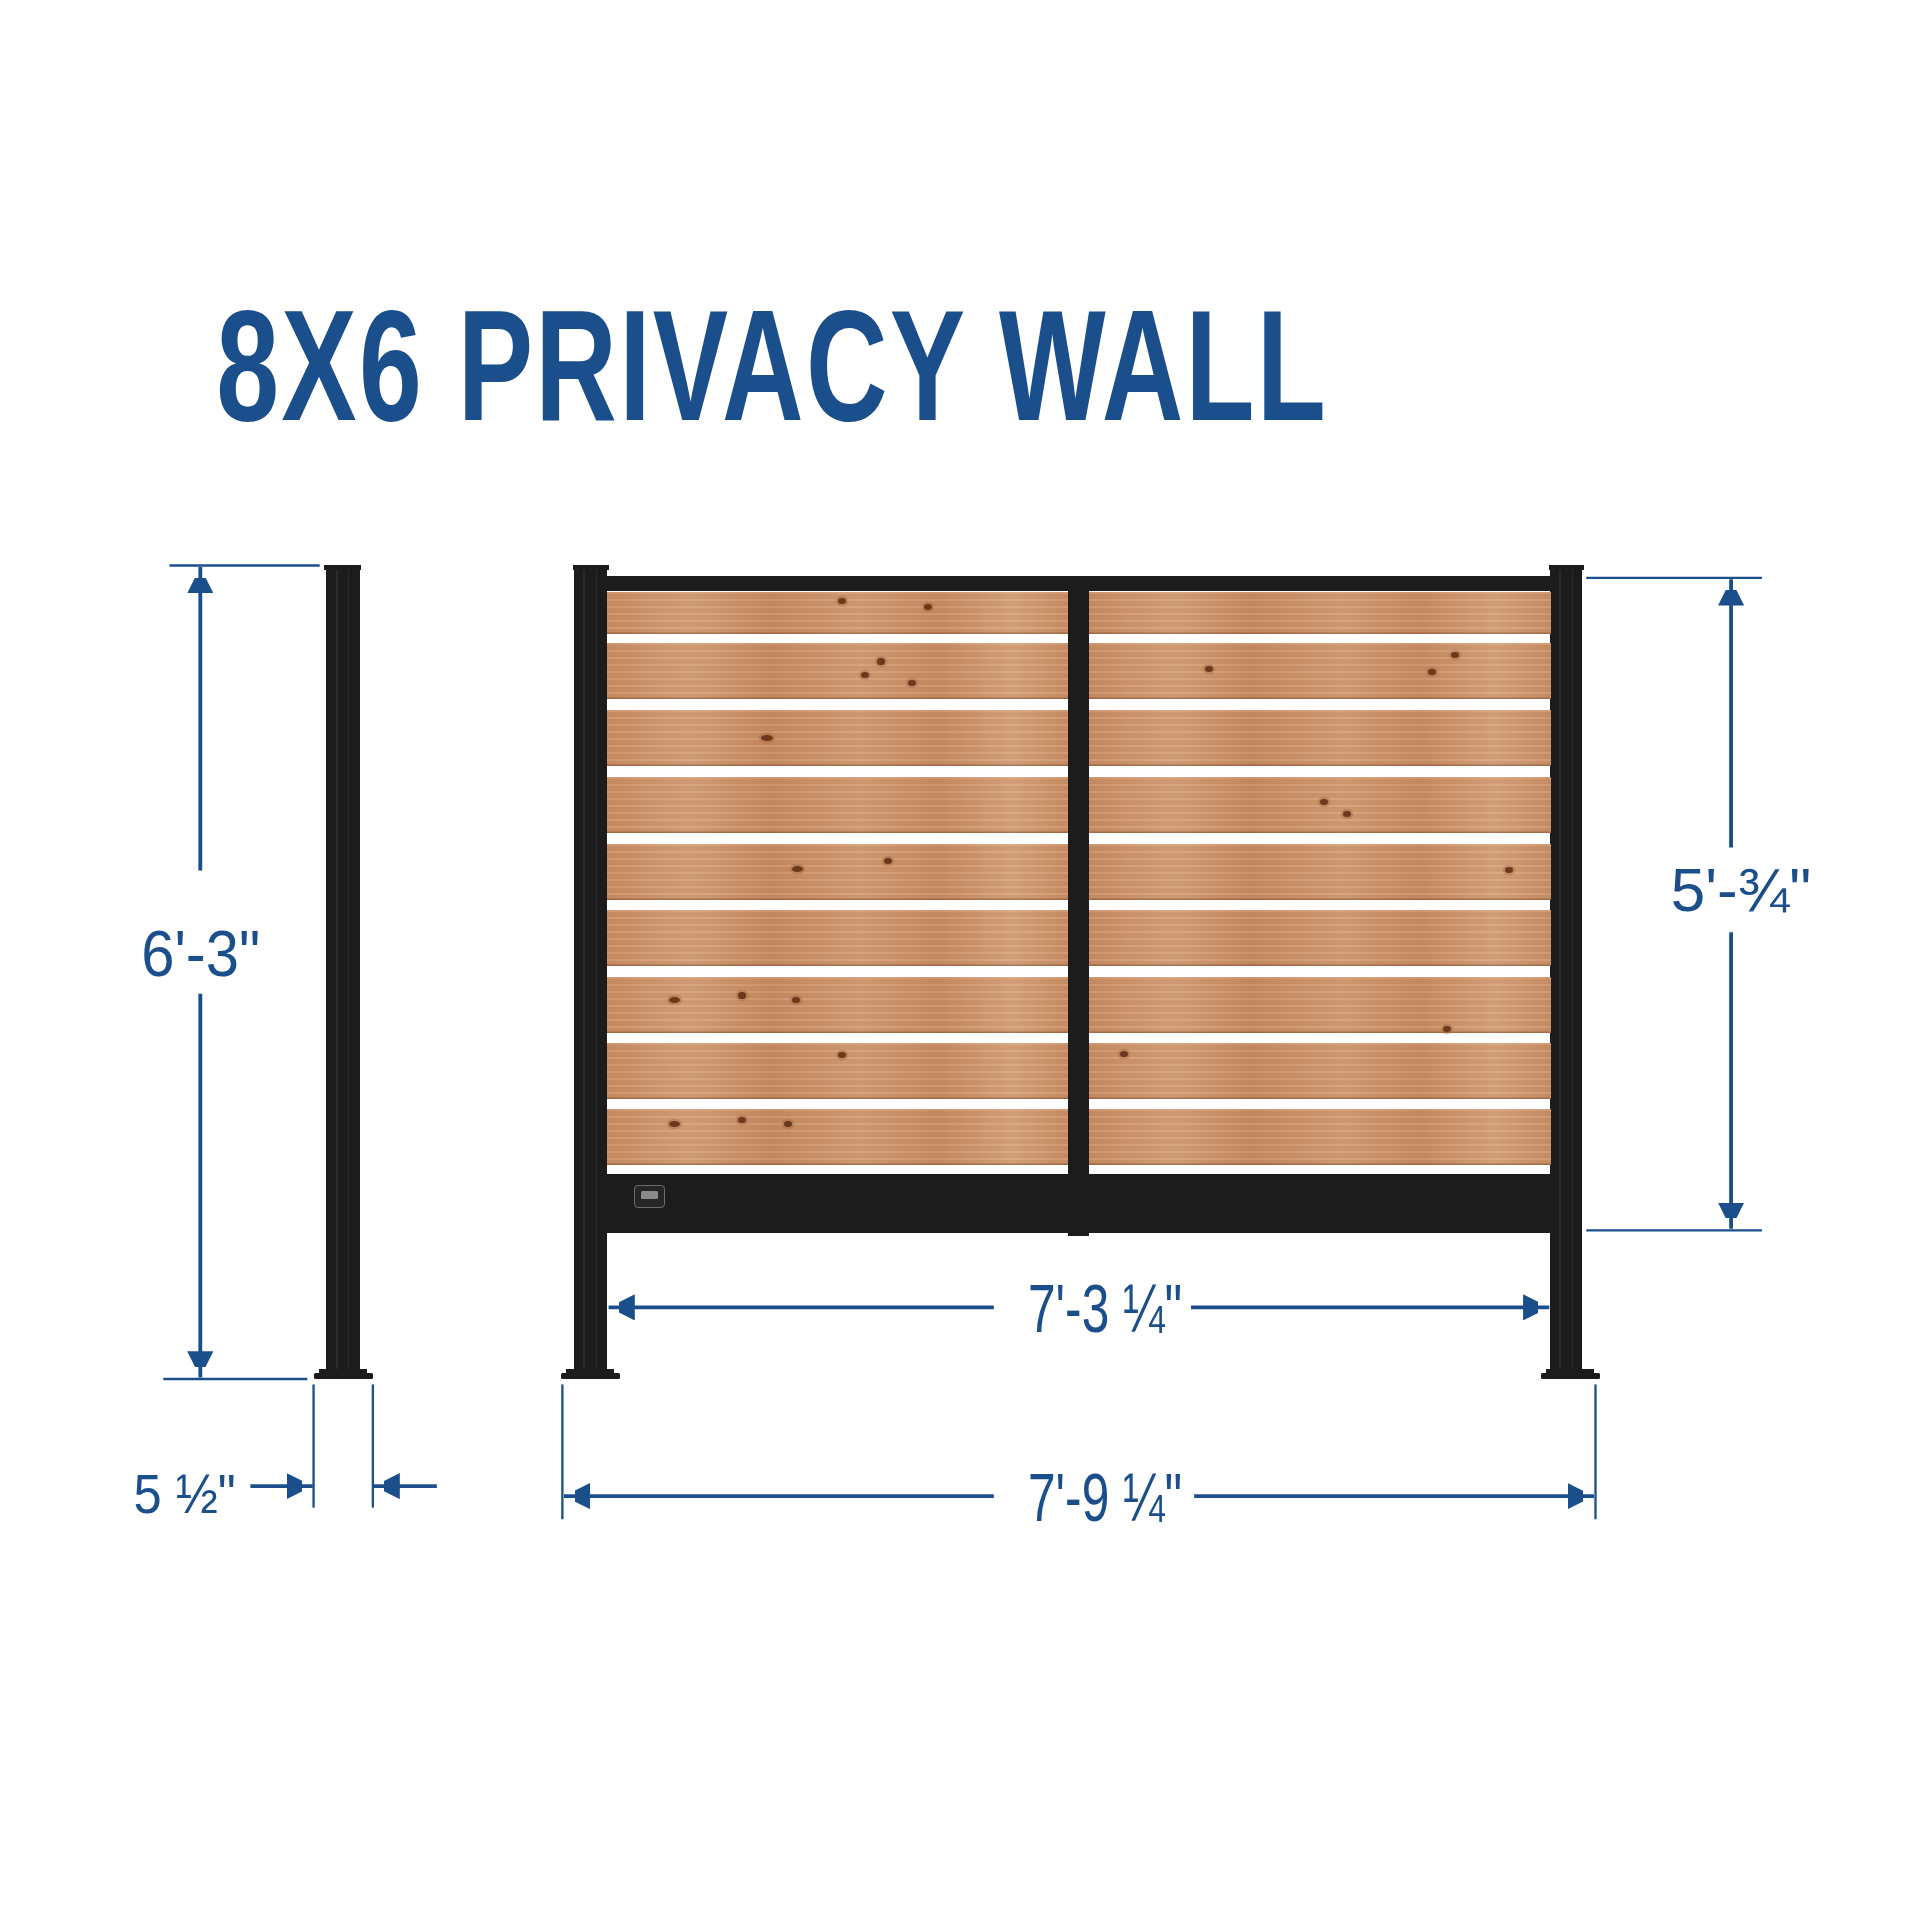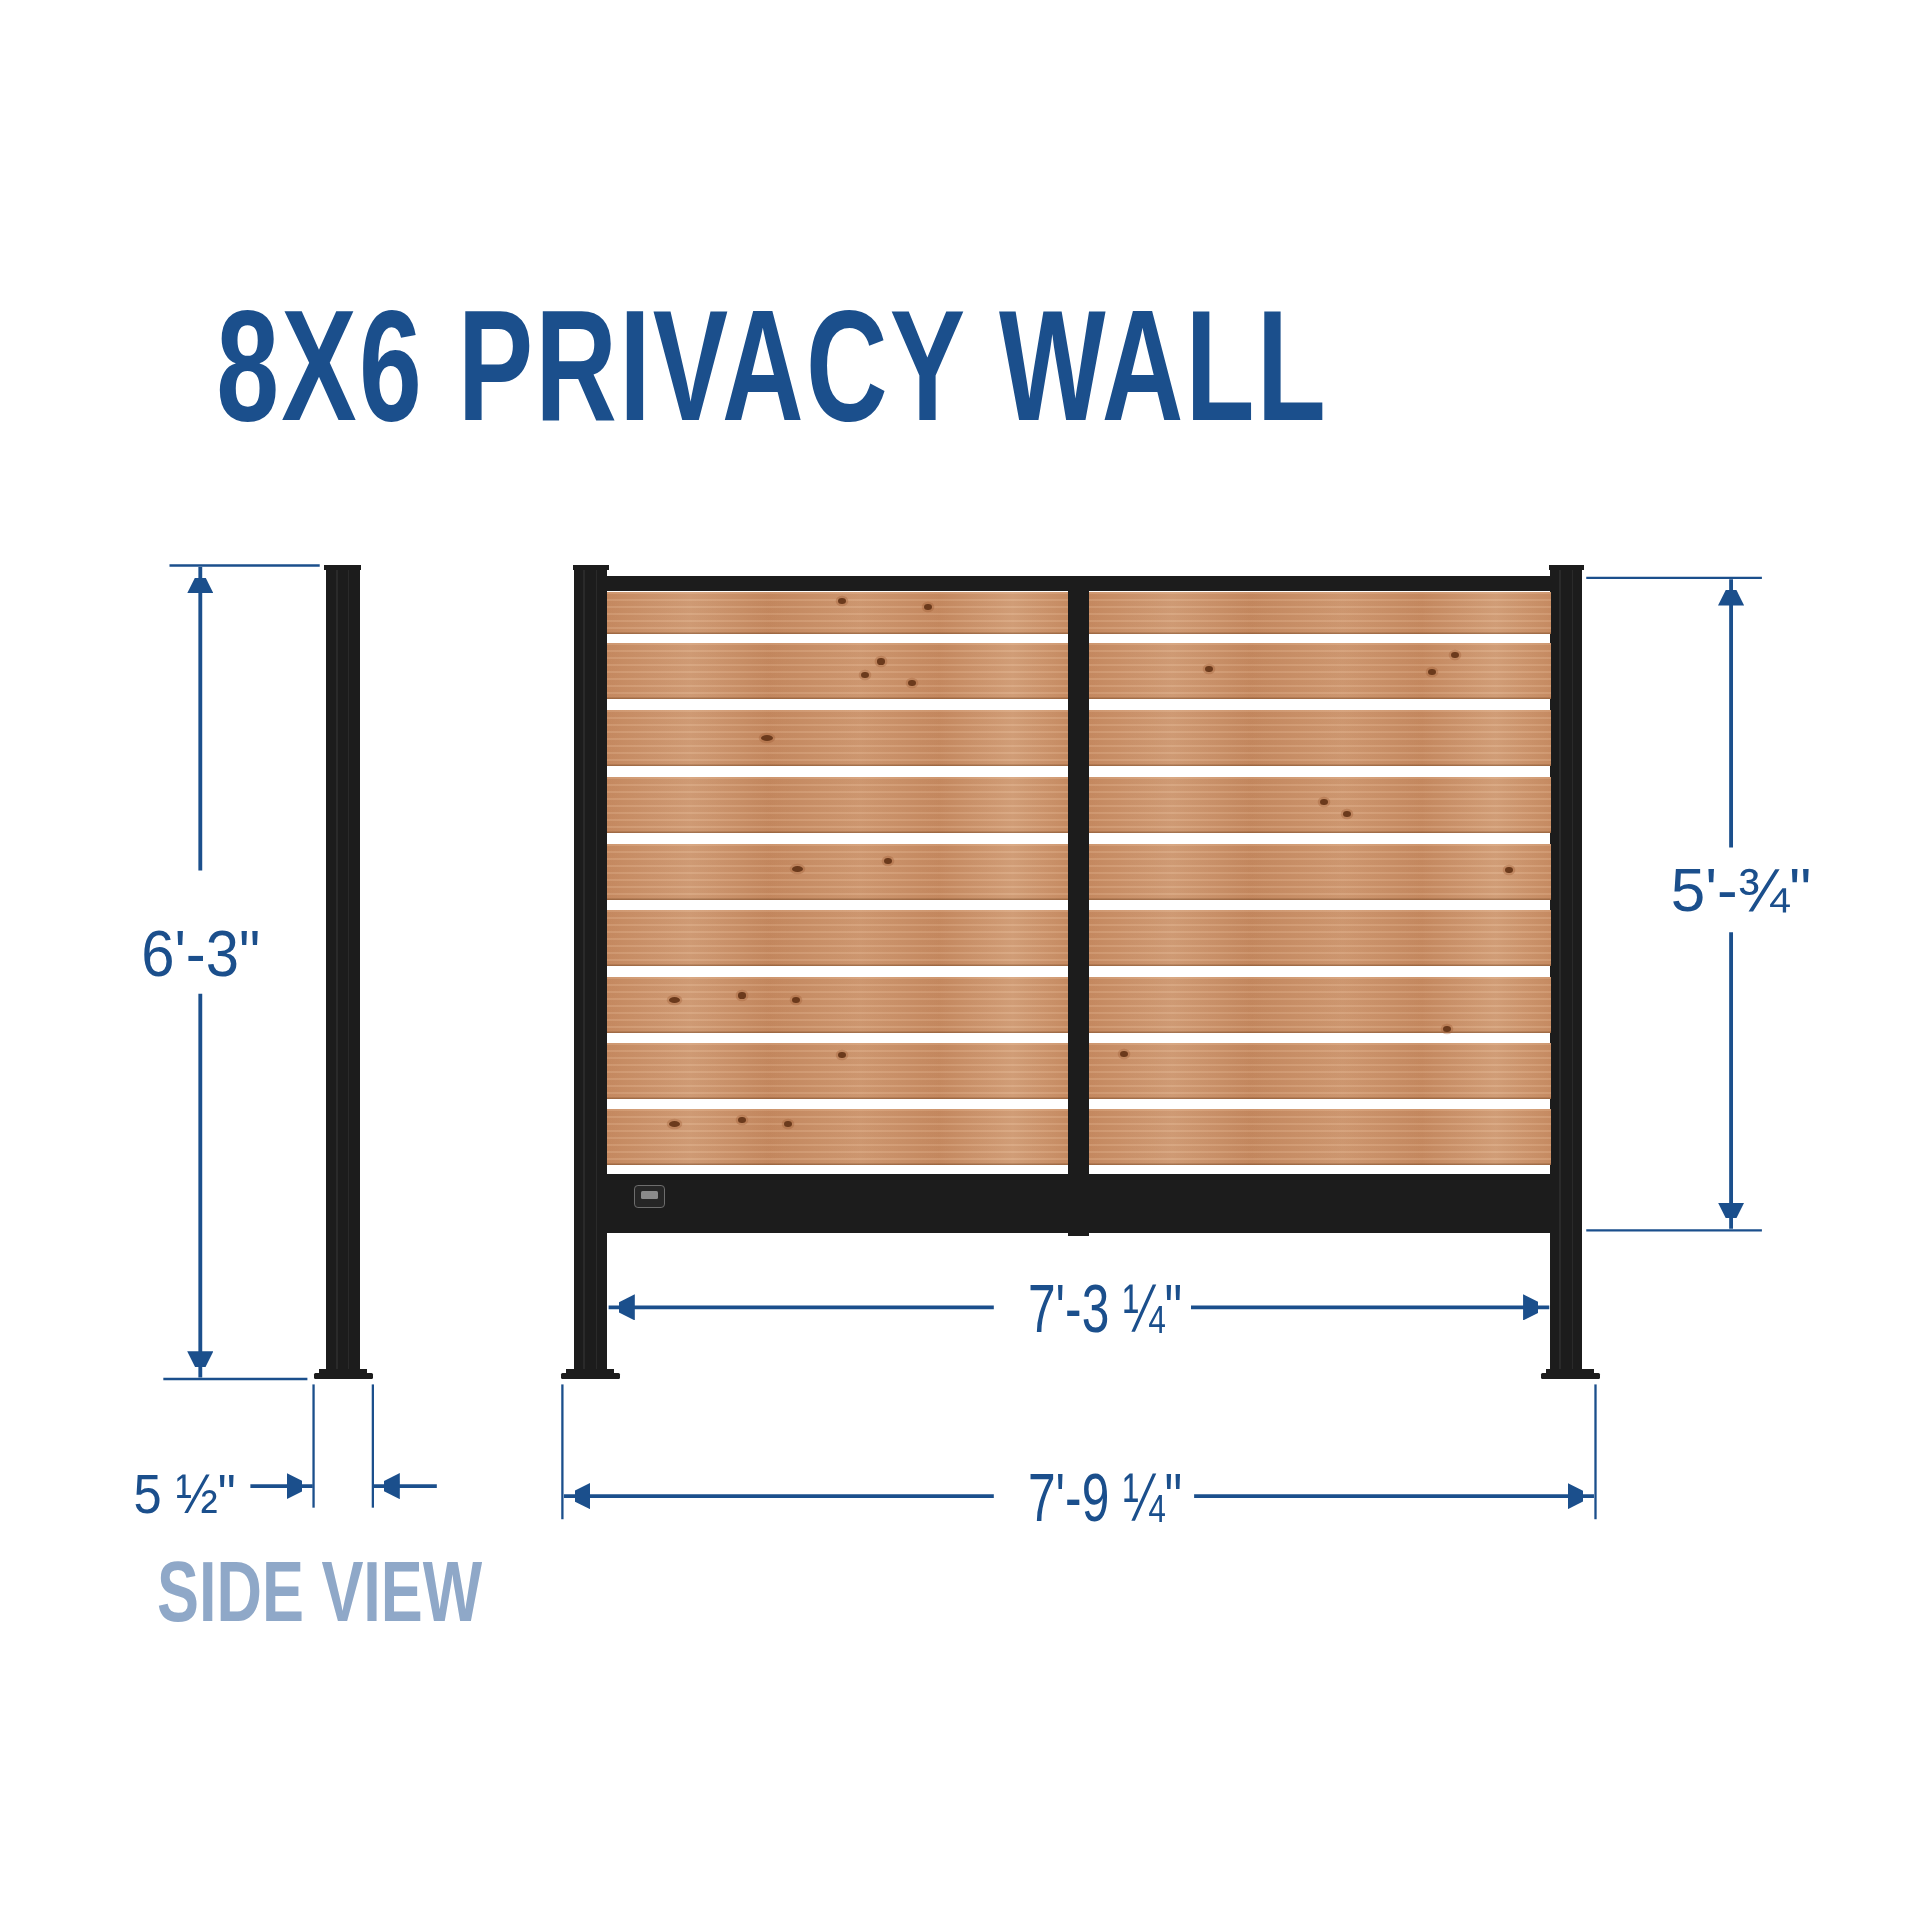--- a/index.html
+++ b/index.html
@@ -175,16 +175,15 @@
   <div class="abs dim-text" style="left:131px; top:919px; width:139px; font-size:65px; line-height:69px;"><span style="transform:scaleX(0.92);">6'-3"</span></div>
 
   <div class="abs dim-text" style="left:123px; top:1463px; width:123px; font-size:55px; line-height:62px;"><span style="transform:scaleX(0.92);">5 ½"</span></div>
 
   <div class="abs dim-text" style="left:1664px; top:855px; width:154px; font-size:62px; line-height:69px;"><span style="transform:scaleX(1.0);">5'-¾"</span></div>
 
   <div class="abs dim-text" style="left:998px; top:1274px; width:193px; font-size:69px; line-height:69px;"><span style="transform:scaleX(0.72);">7'-3 ¼"</span></div>
 
   <div class="abs dim-text" style="left:998px; top:1463px; width:193px; font-size:69px; line-height:69px;"><span style="transform:scaleX(0.72);">7'-9 ¼"</span></div>
 
-  <div class="abs view-label" style="left:100px; top:1549px; width:366px;"><span>SIDE VIEW</span></div>
 
 </div>
 
 
 </body></html>

